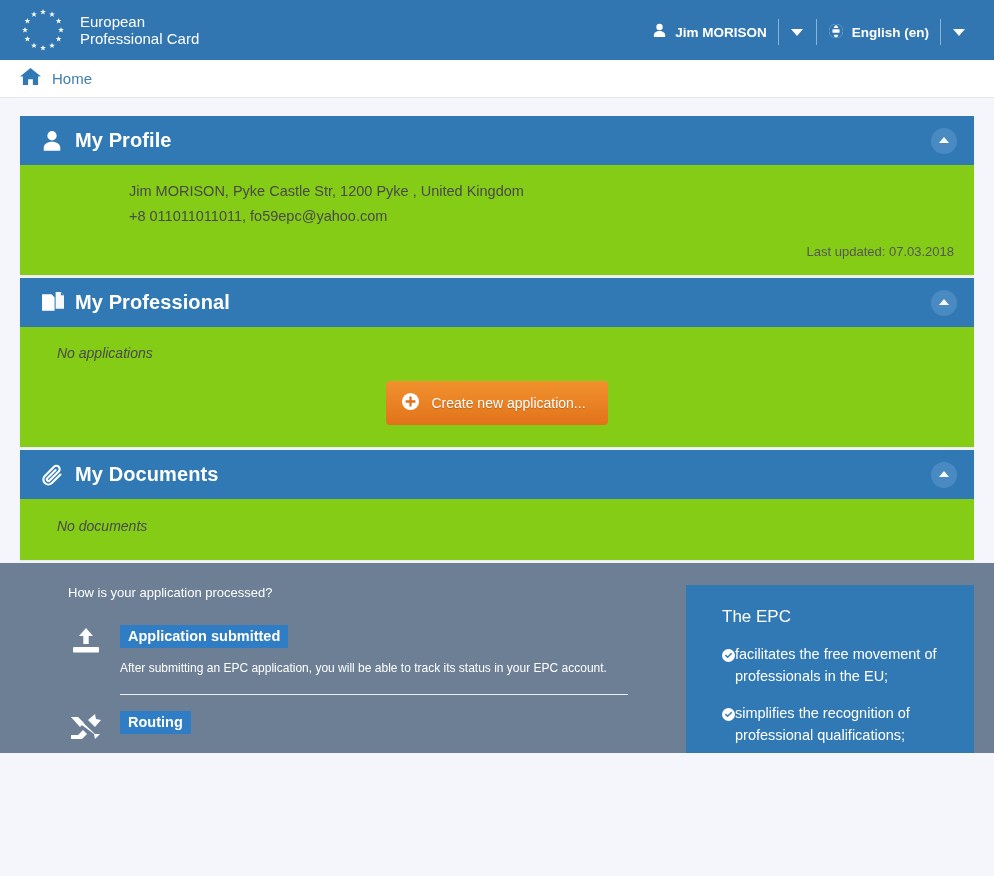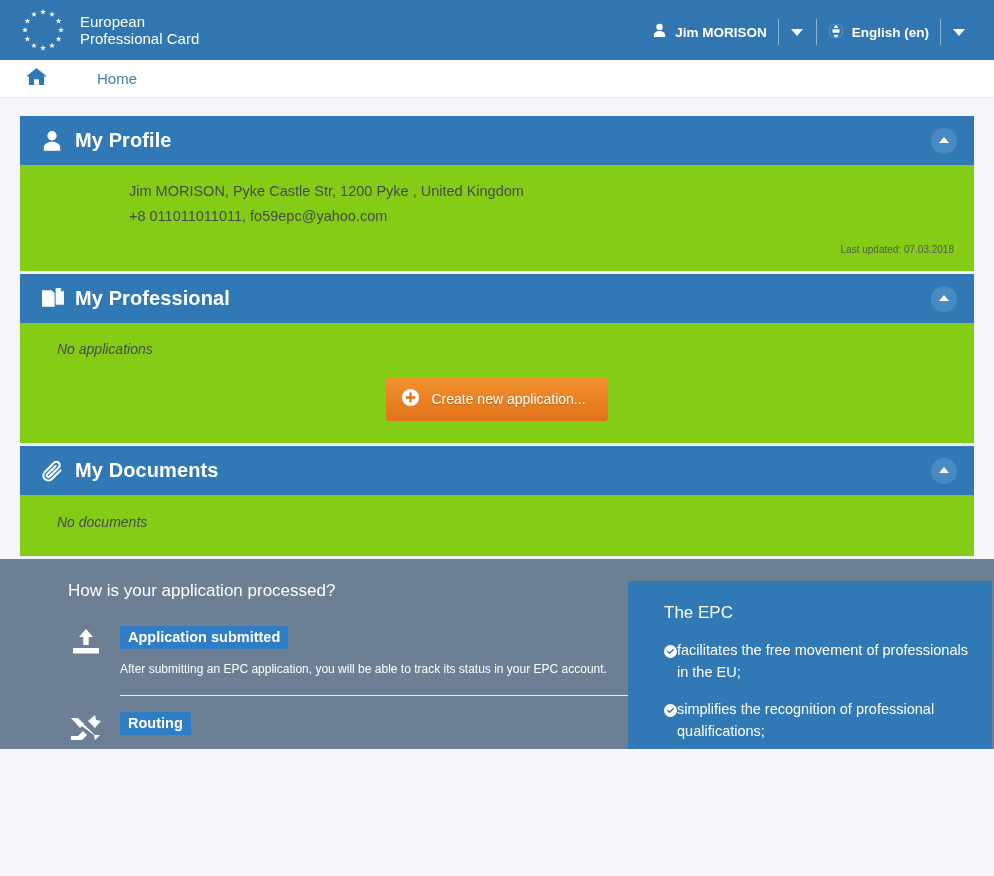--- a/index.html
+++ b/index.html
@@ -77,24 +77,23 @@
     border-top: 7px solid #ffffff;
   }
   .sep-left { border-left: 1px solid rgba(255,255,255,.45); }
 
   
   .breadcrumb {
     height: 38px;
     background: #ffffff;
     display: flex;
     align-items: center;
-    padding-left: 26px;
+    padding-left: 20px;
     box-sizing: border-box;
     border-bottom: 1px solid #e4e6ef;
-    gap: 39px;
   }
   .breadcrumb .bc-label {
     color: #3f7fae;
     font-size: 15px;
     margin-left: 11px;
   }
 
   
   .content {
     padding: 18px 20px 0 20px;
@@ -178,21 +177,21 @@
   }
   .btn-orange {
     background: linear-gradient(to bottom, #f1922e 0%, #e2721a 100%);
     padding: 11px 22px 11px 15px;
     text-shadow: 0 1px 1px rgba(0,0,0,.22);
     font-size: 14px;
   }
   .last-updated {
     text-align: right;
     color: #575757;
-    font-size: 10px;
+    font-size: 13px;
     margin-top: 15px;
   }
   .empty-note {
     color: #4a4a4a;
     font-size: 14px;
     font-style: italic;
     padding-left: 17px;
     padding-top: 2px;
   }
   .applications-body { padding: 16px 20px 22px 20px; }
@@ -203,21 +202,21 @@
     background: #6c7f94;
     display: flex;
     padding: 22px 20px 0 20px;
     box-sizing: border-box;
     height: 190px;
     overflow: hidden;
   }
   .info-left { width: 608px; flex: none; padding-left: 48px; box-sizing: border-box; }
   .info-title {
     color: #ffffff;
-    font-size: 17px;
+    font-size: 13px;
     margin-bottom: 25px;
   }
   .step {
     display: flex;
     gap: 16px;
   }
   .step-icon {
     width: 36px;
     flex: none;
     display: flex;
@@ -242,21 +241,21 @@
   }
   .step-rule {
     border: none;
     border-top: 1px solid #ffffff;
     margin: 15px 0 16px 0;
     opacity: .85;
   }
 
   .info-right {
     margin-left: auto;
-    width: 364px;
+    width: 288px;
     flex: none;
     background: #3079b4;
     padding: 22px 20px 20px 36px;
     box-sizing: border-box;
   }
   .epc-title {
     color: #ffffff;
     font-size: 17px;
     margin-bottom: 16px;
   }

